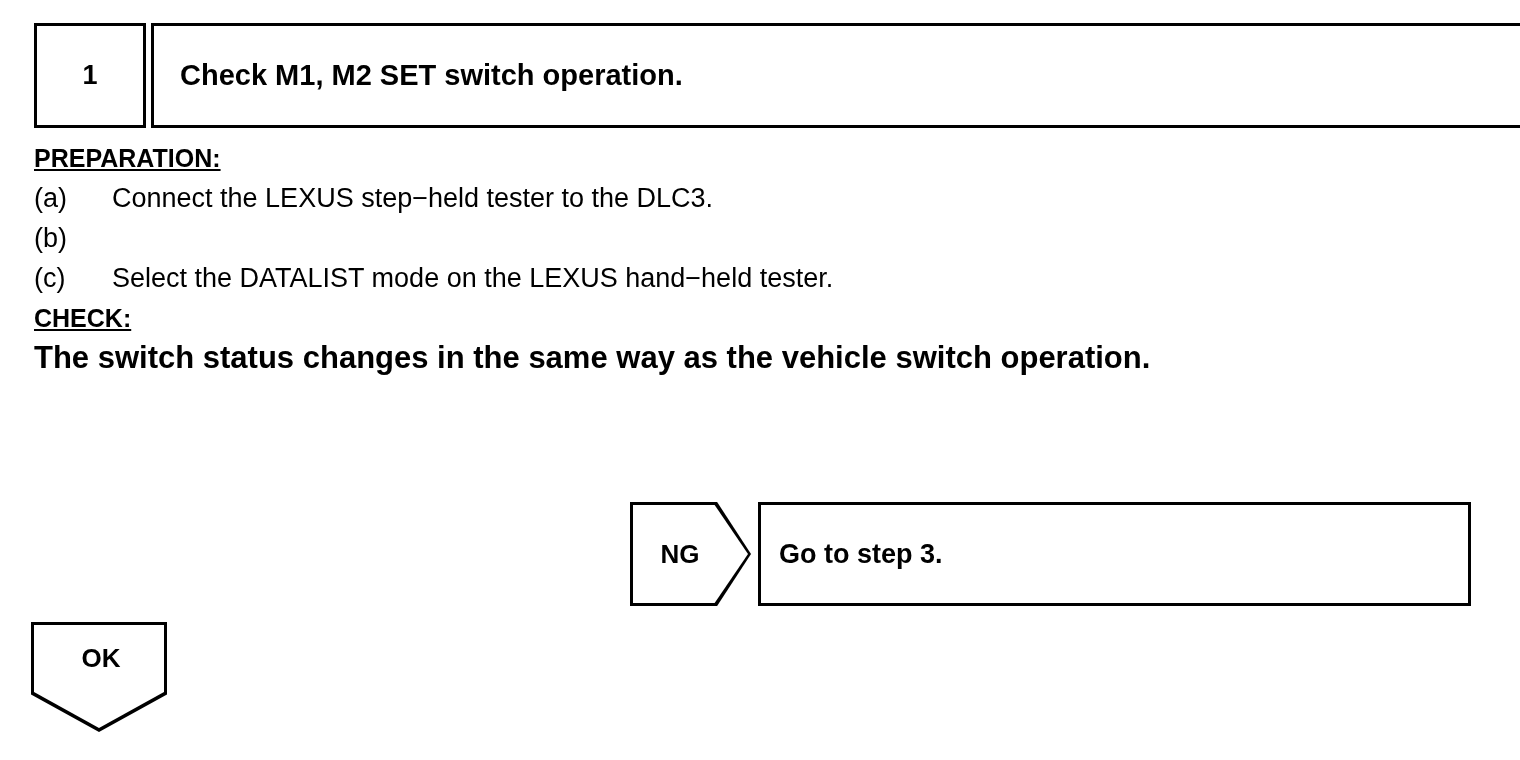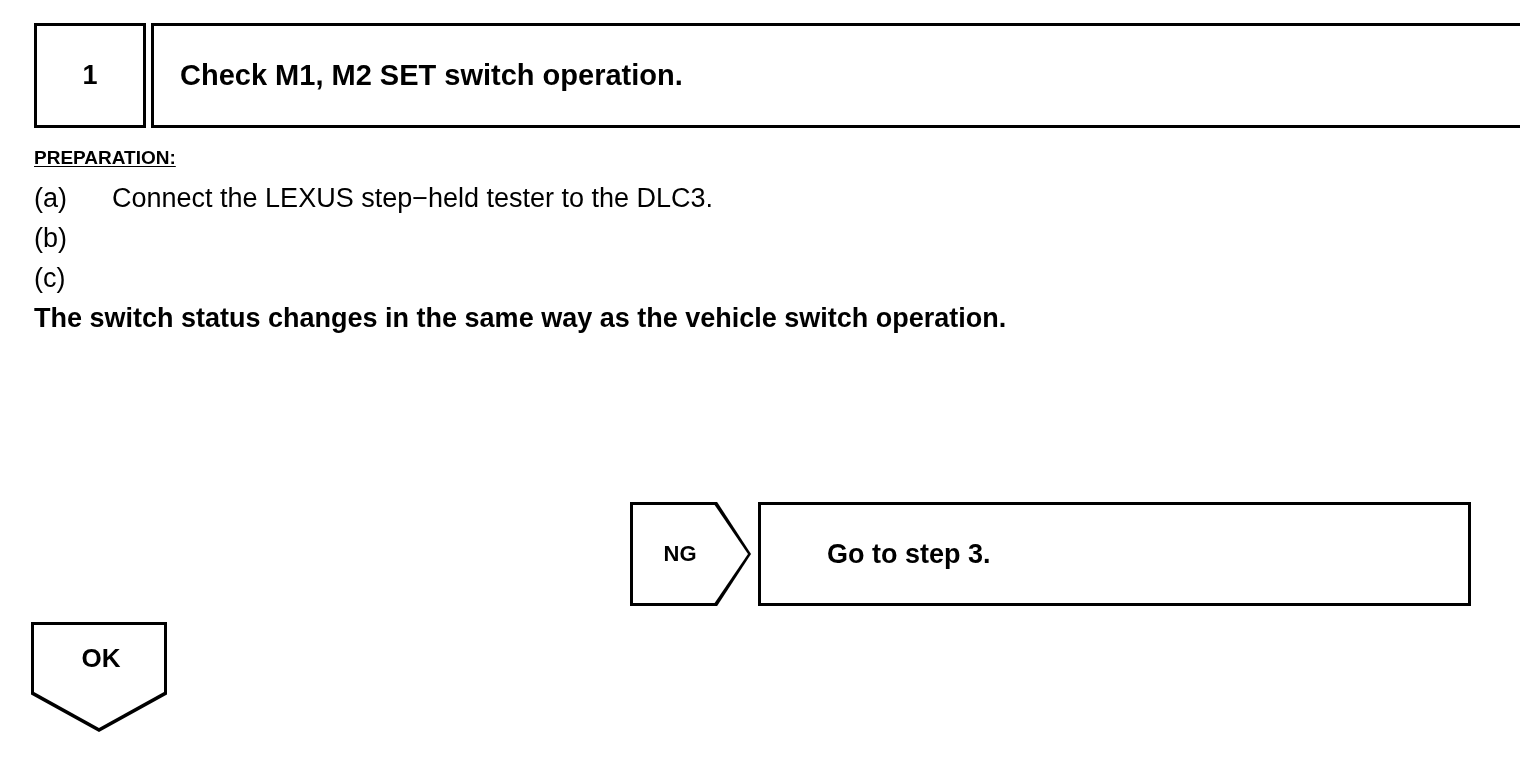--- a/index.html
+++ b/index.html
@@ -62,21 +62,21 @@
   }
 
   
   .body-block {
     position: absolute;
     left: 34px;
     top: 138px;
     width: 1450px;
   }
   .sect-heading {
-    font-size: 19px;
+    font-size: 25px;
     font-weight: bold;
     text-decoration: underline;
     text-underline-offset: 2px;
     line-height: 40px;
     white-space: nowrap;
   }
   .list-row {
     display: flex;
     line-height: 40px;
     font-size: 27px;
@@ -89,21 +89,21 @@
   }
   .list-text {
     font-size: 27px;
   }
   .para {
     font-size: 27px;
     line-height: 39px;
     max-width: 1440px;
   }
   .para-bold {
-    font-size: 27px;
+    font-size: 31px;
     font-weight: bold;
     line-height: 40px;
     white-space: nowrap;
   }
 
   
   .ng-row {
     position: absolute;
     left: 630px;
     top: 502px;
@@ -131,40 +131,39 @@
   }
   .ng-arrow-label {
     position: absolute;
     left: 0;
     top: 0;
     width: 100px;
     height: 104px;
     display: flex;
     align-items: center;
     justify-content: center;
-    font-size: 22px;
+    font-size: 26px;
     font-weight: bold;
   }
   .ng-result-box {
     position: absolute;
     left: 128px;
     top: 0;
     width: 713px;
     height: 104px;
     border: 3px solid #000;
     box-sizing: border-box;
     display: flex;
     align-items: center;
   }
   .ng-result-box .label {
     font-size: 27px;
     font-weight: bold;
     padding-left: 18px;
     white-space: nowrap;
-    margin-left: 48px;
   }
 
   
   .ok-arrow-wrap {
     position: absolute;
     left: 31px;
     top: 622px;
     width: 136px;
     height: 110px;
   }
@@ -219,22 +218,24 @@
 
   <div class="list-row">
     <span class="list-marker">(a)</span>
     <span class="list-text">Connect the LEXUS step−held tester to the DLC3.</span>
   </div>
   <div class="list-row">
     <span class="list-marker">(b)</span>
   </div>
   <div class="list-row">
     <span class="list-marker">(c)</span>
-  </div>
-
+    <span class="list-text">Select the DATALIST mode on the LEXUS hand−held tester.</span>
+  </div>
+
+  <div class="sect-heading">CHECK:</div>
 
   <div class="para-bold">The switch status changes in the same way as the vehicle switch operation.</div>
 
 </div>
 
 <div class="ng-row">
   <div class="ng-arrow">
     <div class="ng-arrow-inner"></div>
   </div>
   <div class="ng-arrow-label">NG</div>

